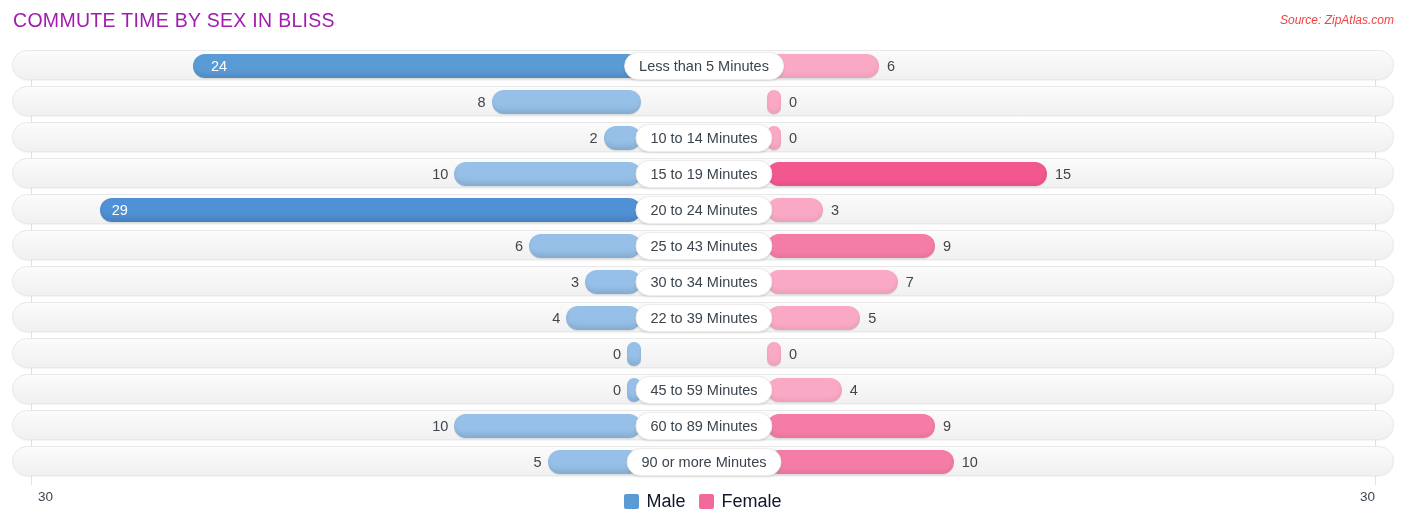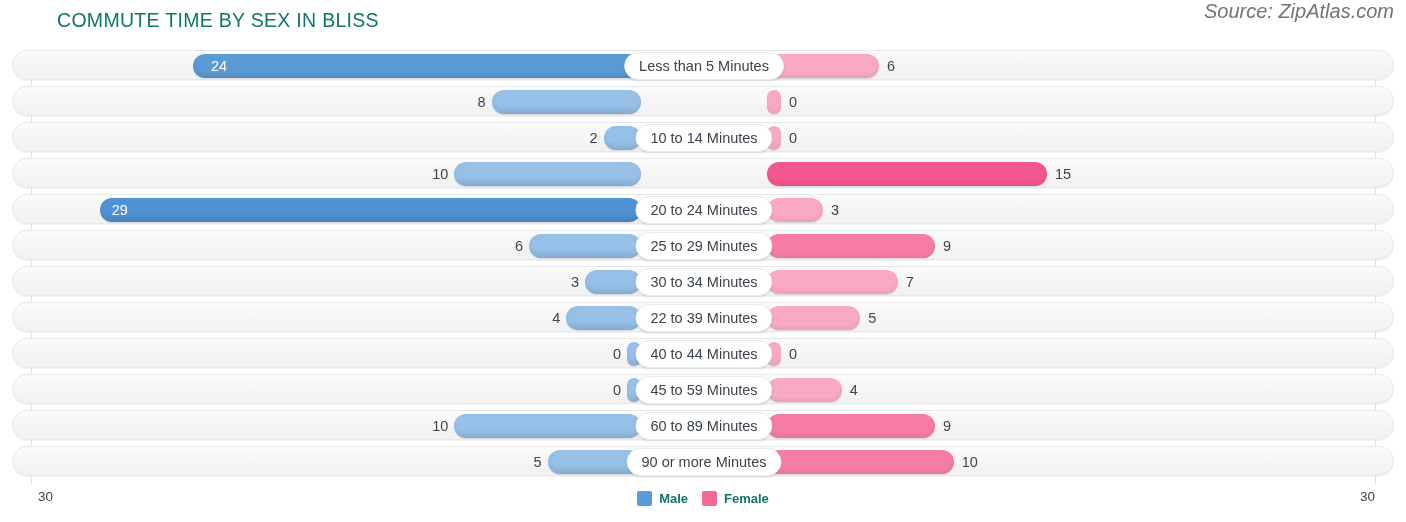--- a/index.html
+++ b/index.html
@@ -7,27 +7,26 @@
   body {
     width:1406px; height:522px;
     background:#ffffff;
     font-family:"Liberation Sans", sans-serif;
     color:#33404d;
     overflow:hidden;
     position:relative;
   }
   #title {
     position:absolute; left:13px; top:9px;
-    font-size:19.5px; letter-spacing:.3px; color:#0f766e; font-weight:400;
+    font-size:19.5px; letter-spacing:.3px; color:#a21caf; font-weight:400;
     white-space:nowrap;
-    margin-left:44px;
   }
   #source {
-    position:absolute; right:12px; top:0;
-    font-size:20px; font-style:italic; color:#737373; white-space:nowrap;
+    position:absolute; right:12px; top:13px;
+    font-size:12px; font-style:italic; color:#ef4444; white-space:nowrap;
   }
   #plot {
     position:absolute; left:12px; top:50px; width:1382px; height:435px;
   }
   .gridline {
     position:absolute; top:0; bottom:0; width:1px; background:#e2e2e2;
   }
   .row {
     position:absolute; left:0; width:1382px; height:30px;
     background:linear-gradient(to bottom,#fbfbfb 0%,#f6f6f6 45%,#f1f1f1 100%);
@@ -56,21 +55,21 @@
   #axis { position:absolute; left:0; top:485px; width:1406px; height:37px; }
   .axis-tick {
     position:absolute; top:4px; font-size:13.5px; color:#3d4650;
   }
   #legend {
     position:absolute; left:0; right:0; top:6px;
     display:flex; justify-content:center; align-items:center; gap:14px;
   }
   .legend-item { display:flex; align-items:center; gap:7px; }
   .swatch { width:15px; height:15px; border-radius:2px; display:block; }
-  .legend-label { font-size:13px; color:#0f766e;font-weight:bold; }
+  .legend-label { font-size:18px; color:#0f172a; }
 </style>
 </head>
 <body>
 
 <div id="title">COMMUTE TIME BY SEX IN BLISS</div>
 <div id="source">Source: ZipAtlas.com</div>
 
 <div id="plot">
     <div class="gridline" style="left: 19px;"></div>
     <div class="gridline" style="left: 1363px;"></div>
@@ -92,55 +91,55 @@
       <div class="vlabel" style="left: 564.667px; width: 20px; text-align: right;">2</div>
       <div class="bar female" style="width: 14px; left: 754px; background-color: rgb(249, 169, 197);"></div>
       <div class="vlabel" style="left: 776px;">0</div>
       <div class="catpill" style="left: 691px;">10 to 14 Minutes</div>
     </div>
     <div class="row" style="top: 108px;">
       <div class="bar male" style="width: 186.667px; left: 441.333px; background: linear-gradient(rgb(150, 192, 232) 0%, rgb(150, 192, 232) 60%, rgba(0, 0, 0, 0.06) 100%), rgb(150, 192, 232);"></div>
       <div class="vlabel" style="left: 415.333px; width: 20px; text-align: right;">10</div>
       <div class="bar female" style="width: 280px; left: 754px; background-color: rgb(242, 87, 143);"></div>
       <div class="vlabel" style="left: 1042px;">15</div>
+      <div class="catpill" style="left: 691px;">15 to 19 Minutes</div>
     </div>
     <div class="row" style="top: 144px;">
       <div class="bar male" style="width: 541.333px; left: 86.6667px; background: linear-gradient(rgb(79, 145, 212) 0%, rgb(79, 145, 212) 60%, rgba(0, 0, 0, 0.06) 100%), rgb(79, 145, 212);"></div>
       <div class="vlabel inbar" style="left: 98.6667px;">29</div>
       <div class="bar female" style="width: 56px; left: 754px; background-color: rgb(249, 169, 197);"></div>
       <div class="vlabel" style="left: 818px;">3</div>
       <div class="catpill" style="left: 691px;">20 to 24 Minutes</div>
     </div>
     <div class="row" style="top: 180px;">
       <div class="bar male" style="width: 112px; left: 516px; background: linear-gradient(rgb(150, 192, 232) 0%, rgb(150, 192, 232) 60%, rgba(0, 0, 0, 0.06) 100%), rgb(150, 192, 232);"></div>
       <div class="vlabel" style="left: 490px; width: 20px; text-align: right;">6</div>
       <div class="bar female" style="width: 168px; left: 754px; background-color: rgb(244, 124, 166);"></div>
       <div class="vlabel" style="left: 930px;">9</div>
-      <div class="catpill" style="left: 691px;">25 to 29 Minutes</div>
+      <div class="catpill" style="left: 691px;">25 to 43 Minutes</div>
     </div>
     <div class="row" style="top: 216px;">
       <div class="bar male" style="width: 56px; left: 572px; background: linear-gradient(rgb(150, 192, 232) 0%, rgb(150, 192, 232) 60%, rgba(0, 0, 0, 0.06) 100%), rgb(150, 192, 232);"></div>
       <div class="vlabel" style="left: 546px; width: 20px; text-align: right;">3</div>
       <div class="bar female" style="width: 130.667px; left: 754px; background-color: rgb(249, 169, 197);"></div>
       <div class="vlabel" style="left: 892.667px;">7</div>
       <div class="catpill" style="left: 691px;">30 to 34 Minutes</div>
     </div>
     <div class="row" style="top: 252px;">
       <div class="bar male" style="width: 74.6667px; left: 553.333px; background: linear-gradient(rgb(150, 192, 232) 0%, rgb(150, 192, 232) 60%, rgba(0, 0, 0, 0.06) 100%), rgb(150, 192, 232);"></div>
       <div class="vlabel" style="left: 527.333px; width: 20px; text-align: right;">4</div>
       <div class="bar female" style="width: 93.3333px; left: 754px; background-color: rgb(249, 169, 197);"></div>
       <div class="vlabel" style="left: 855.333px;">5</div>
       <div class="catpill" style="left: 691px;">22 to 39 Minutes</div>
     </div>
     <div class="row" style="top: 288px;">
       <div class="bar male" style="width: 14px; left: 614px; background: linear-gradient(rgb(150, 192, 232) 0%, rgb(150, 192, 232) 60%, rgba(0, 0, 0, 0.06) 100%), rgb(150, 192, 232);"></div>
       <div class="vlabel" style="left: 588px; width: 20px; text-align: right;">0</div>
       <div class="bar female" style="width: 14px; left: 754px; background-color: rgb(249, 169, 197);"></div>
       <div class="vlabel" style="left: 776px;">0</div>
-      <div class="catpill" style="left: 691px;">40 to 44 Minutes</div>
     </div>
     <div class="row" style="top: 324px;">
       <div class="bar male" style="width: 14px; left: 614px; background: linear-gradient(rgb(150, 192, 232) 0%, rgb(150, 192, 232) 60%, rgba(0, 0, 0, 0.06) 100%), rgb(150, 192, 232);"></div>
       <div class="vlabel" style="left: 588px; width: 20px; text-align: right;">0</div>
       <div class="bar female" style="width: 74.6667px; left: 754px; background-color: rgb(249, 169, 197);"></div>
       <div class="vlabel" style="left: 836.667px;">4</div>
       <div class="catpill" style="left: 691px;">45 to 59 Minutes</div>
     </div>
     <div class="row" style="top: 360px;">
       <div class="bar male" style="width: 186.667px; left: 441.333px; background: linear-gradient(rgb(150, 192, 232) 0%, rgb(150, 192, 232) 60%, rgba(0, 0, 0, 0.06) 100%), rgb(150, 192, 232);"></div>

